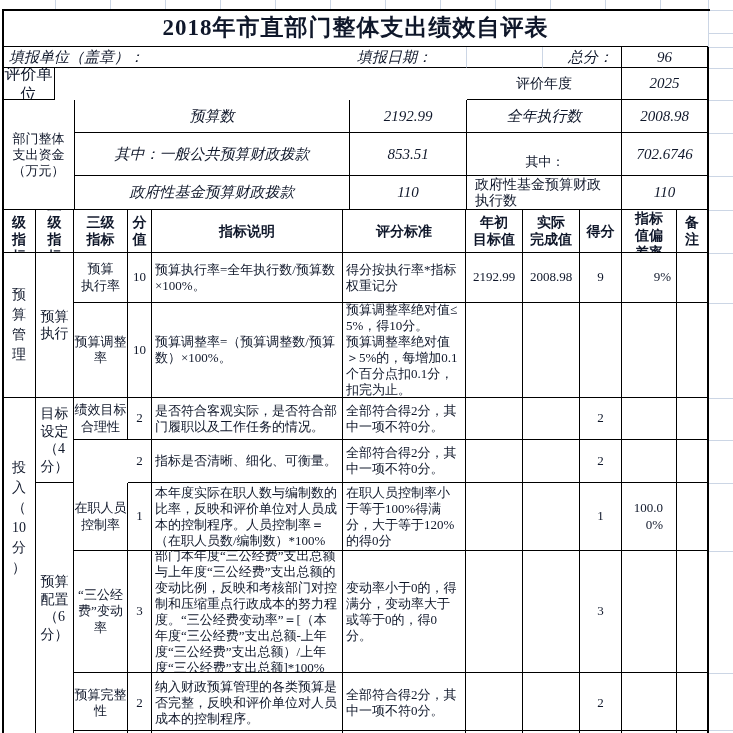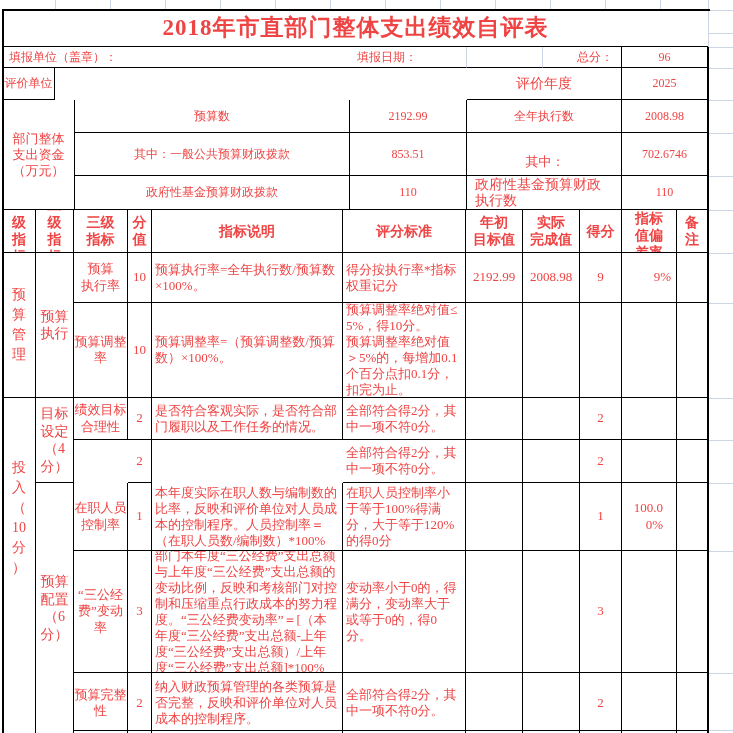--- a/index.html
+++ b/index.html
@@ -1,28 +1,28 @@
 <!DOCTYPE html>
 <html><head>
 <meta charset="utf-8">
 <style>
   html,body{margin:0;padding:0;background:#fff;}
   .sheet{position:relative;width:733px;height:733px;background:#ffffff;overflow:hidden;
-         font-family:"Liberation Serif","DejaVu Serif",serif;color:#ef4444;}
+         font-family:"Liberation Serif","DejaVu Serif",serif;color:#0f172a;}
   .c{position:absolute;box-sizing:border-box;border-right:1px solid #000;border-bottom:1px solid #000;
      display:flex;align-items:center;justify-content:center;text-align:center;
      white-space:pre-line;word-break:break-all;line-height:1.25;overflow:hidden;font-size:13px;}
   .nbr{border-right:none;}
   .nbb{border-bottom:none;}
   .fbr{border-right:1px solid #ccd6e5;}
   .left{justify-content:flex-start;text-align:left;}
   .right{justify-content:flex-end;text-align:right;}
-  .f12{font-size:12px;}
+  .f12{font-size:16px;}
   .f14{font-size:14px;}
-  .f15{font-size:12px;}
+  .f15{font-size:15px;font-style:italic;}
   .hdr{font-weight:bold;font-size:14px;line-height:17px;}
   .desc{justify-content:flex-start;text-align:left;padding:2px 3px;line-height:16px;}
   .title{font-size:23px;font-weight:bold;letter-spacing:1px;}
   .lh16{line-height:16px;}
   .lh20{line-height:20px;}
   .line{position:absolute;background:#ccd6e5;}
   .bline{position:absolute;background:#000;}
   .two-line{display:block;padding:3px 2px;font-size:13px;line-height:17px;}
   .two-line .l1{display:block;text-align:center;padding-left:2px;}
 </style>
@@ -172,20 +172,21 @@
   <div class="c" style="left:128px;top:398px;width:24px;height:42px">2</div>
   <div class="c desc" style="left:152px;top:398px;width:191px;height:42px">是否符合客观实际，是否符合部门履职以及工作任务的情况。</div>
   <div class="c desc" style="left:343px;top:398px;width:123px;height:42px">全部符合得2分，其中一项不符0分。</div>
   <div class="c" style="left:466px;top:398px;width:57px;height:42px"></div>
   <div class="c" style="left:523px;top:398px;width:57px;height:42px"></div>
   <div class="c" style="left:580px;top:398px;width:42px;height:42px">2</div>
   <div class="c right" style="left:622px;top:398px;width:55px;height:42px;padding-right:5px"></div>
   <div class="c" style="left:677px;top:398px;width:31px;height:42px"></div>
 
   <div class="c" style="left:128px;top:440px;width:24px;height:43px">2</div>
+  <div class="c desc" style="left:152px;top:440px;width:191px;height:43px">指标是否清晰、细化、可衡量。</div>
   <div class="c desc" style="left:343px;top:440px;width:123px;height:43px">全部符合得2分，其中一项不符0分。</div>
   <div class="c" style="left:466px;top:440px;width:57px;height:43px"></div>
   <div class="c" style="left:523px;top:440px;width:57px;height:43px"></div>
   <div class="c" style="left:580px;top:440px;width:42px;height:43px">2</div>
   <div class="c right" style="left:622px;top:440px;width:55px;height:43px;padding-right:5px"></div>
   <div class="c" style="left:677px;top:440px;width:31px;height:43px"></div>
 
   <div class="c" style="left:74px;top:483px;width:54px;height:68px">在职人员
 控制率</div>
   <div class="c" style="left:128px;top:483px;width:24px;height:68px">1</div>

